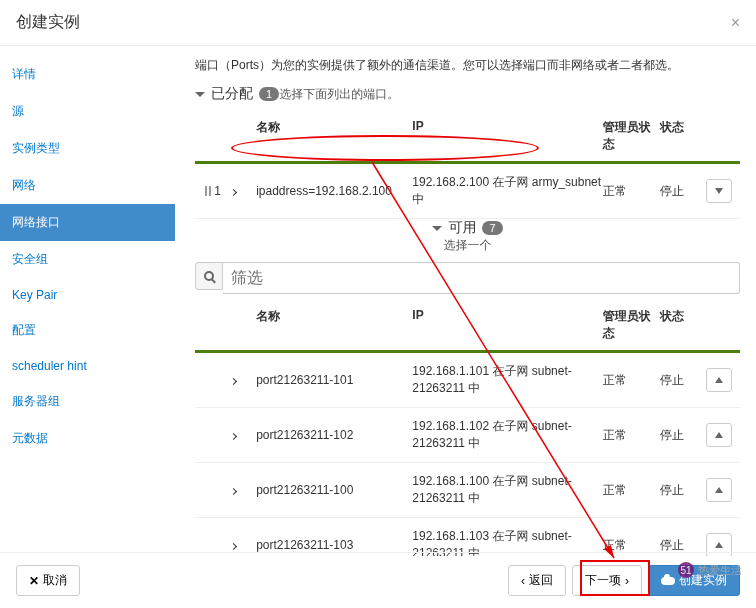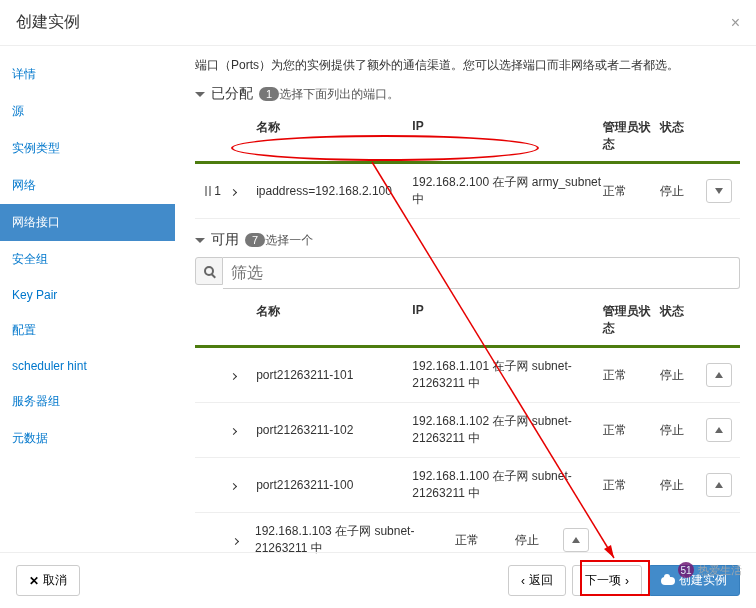--- a/index.html
+++ b/index.html
@@ -105,21 +105,21 @@
     <div class="col-admin">正常</div>
     <div class="col-status">停止</div>
     <div class="col-btn">
             <div class="act-btn">
               <span class="arrow-down"></span>
             </div>
           </div>
         </div>
       </div>
 
-    <div class="section-hdr" style="margin-top:12px;">
+    <div class="section-hdr" style="flex-direction:column;">
       <div class="section-title">
         <span class="toggle-icon"></span>
         <span>可用</span>
         <span class="badge">7</span>
       </div>
       <div class="hint">选择一个</div>
     </div>
     <div class="filter-wrap">
       <div class="filter-btn">
           <span class="search-icon"></span>
@@ -171,20 +171,21 @@
     <div class="col-status">停止</div>
     <div class="col-btn">
             <div class="act-btn">
               <span class="arrow-up"></span>
             </div>
           </div>
         </div>
         <div class="row">
     <div class="col-drag"></div>
     <div class="col-exp"><span class="expand-icon"></span></div>
+    <div class="col-name">port21263211-103</div>
     <div class="col-ip">192.168.1.103 在子网 subnet-21263211 中</div>
     <div class="col-admin">正常</div>
     <div class="col-status">停止</div>
     <div class="col-btn">
             <div class="act-btn">
               <span class="arrow-up"></span>
             </div>
           </div>
         </div>
       </div>

